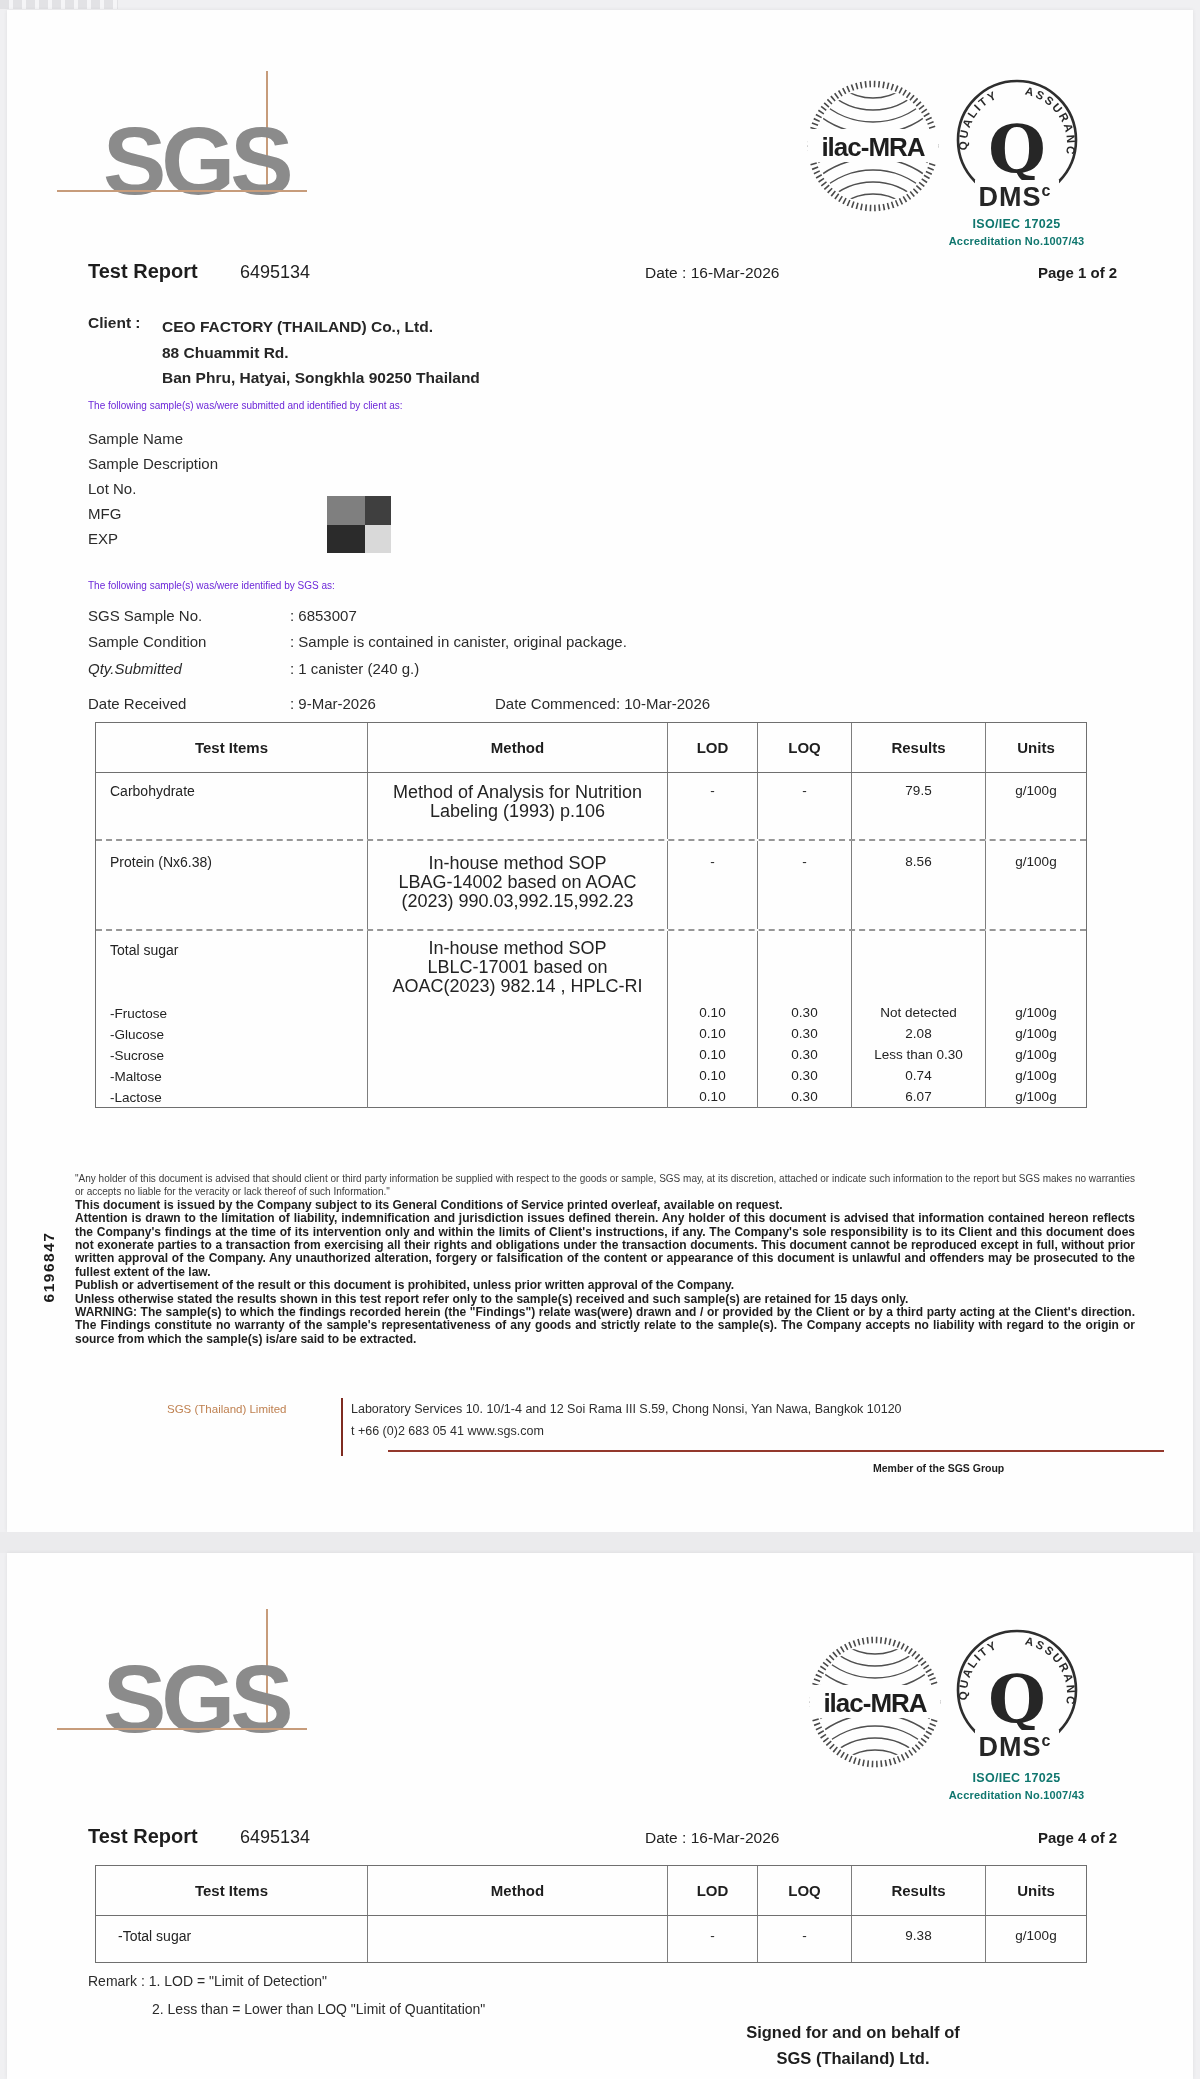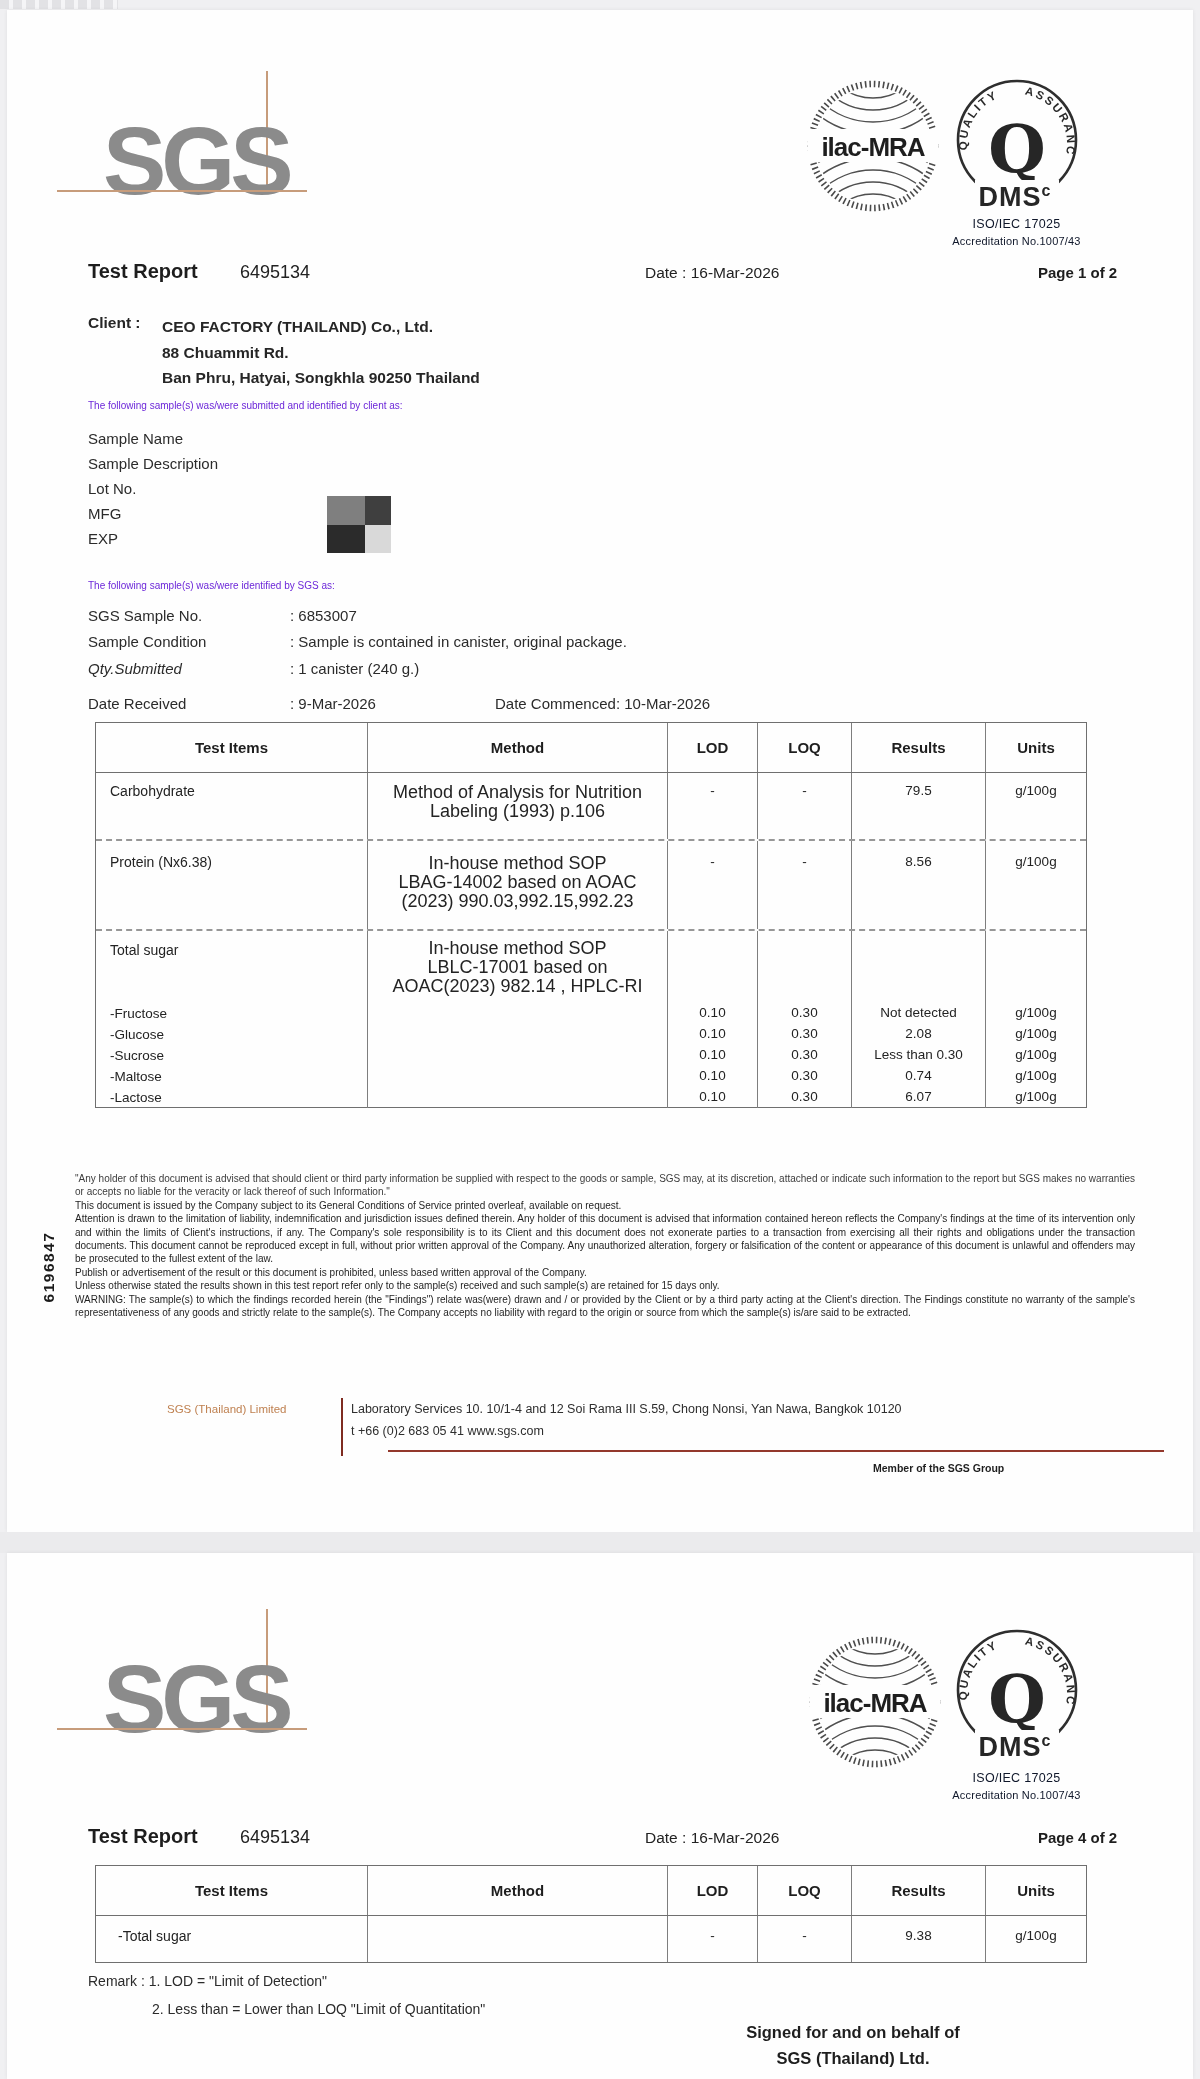--- a/index.html
+++ b/index.html
@@ -30,21 +30,21 @@
   .sgs-text{
     position:absolute; left:46px; bottom:-16px;
     font-size:95px; font-weight:bold; letter-spacing:-5px;
     color:#8b8b8b; line-height:1; font-family:"Liberation Sans", sans-serif;
     transform:scaleY(1.02);
   }
   .sgs-hline{ position:absolute; left:0; bottom:0; width:250px; height:2px; background:#c79c7b; }
   .sgs-vline{ position:absolute; left:209px; top:-9px; width:2px; height:117px; background:#c79c7b; }
 
   .seal{ position:absolute; }
-  .iso-block{ position:absolute; width:195px; text-align:center; font-weight:normal; color:#0f172a; }
+  .iso-block{ position:absolute; width:195px; text-align:center; font-weight:bold; color:#0f766e; }
   .iso1{ font-size:12.5px; letter-spacing:.3px; }
   .iso2{ font-size:11px; margin-top:4px; letter-spacing:.2px; }
 
   .rpt-title{ font-size:20px; font-weight:bold; color:#1d1d1d; }
   .rpt-number{ font-size:18px; color:#222; }
   .rpt-date{ font-size:15.5px; color:#222; }
   .rpt-page{ font-size:15px; font-weight:bold; color:#1d1d1d; }
 
   .client-label{ font-size:15.5px; font-weight:bold; }
   .client-line{ font-size:15.5px; font-weight:bold; line-height:25.5px; }
@@ -77,21 +77,21 @@
   .sub-sp-item{ height:42px; }
   .sub-sp{ height:63px; }
   .subline{ line-height:21px; font-size:13.5px; }
   .ts-head{ line-height:22px; font-size:14px; }
   .rowP2{ height:46px; }
   .rowP2 .td{ padding-top:12px; }
 
   
   .disclaimer{ position:absolute; left:68px; top:1162px; width:1060px; color:#222; }
   .disc-quote{ font-size:10px; line-height:13.4px; text-align:justify; color:#3c3c3c; }
-  .disc-bold p{ font-size:10px; line-height:13.4px; font-weight:normal; text-align:justify; color:#1f1f1f; }
+  .disc-bold p{ font-size:12px; line-height:13.4px; font-weight:bold; text-align:justify; color:#1f1f1f; }
   .vnum{
     position:absolute; left:-14px; top:1248px; width:112px; text-align:center;
     transform:rotate(-90deg); font-weight:bold; font-size:15.5px; letter-spacing:1.5px; color:#1a1a1a;
   }
 
   
   .foot-company{ position:absolute; left:160px; top:1393px; width:168px; 
                  font-size:11.5px; color:#bf8050; }
   .foot-vline{ position:absolute; left:334px; top:1388px; width:2px; height:58px; background:#7e2b20; }
   .foot-addr{ position:absolute; left:344px; top:1392px; font-size:12.5px; color:#2e2e2e; white-space:nowrap; }
@@ -289,21 +289,21 @@
     </div>
   </div>
 
   <div class="vnum">6196847</div>
 
   <div class="disclaimer">
     <p class="disc-quote">"Any holder of this document is advised that should client or third party information be supplied with respect to the goods or sample, SGS may, at its discretion, attached or indicate such information to the report but SGS makes no warranties or accepts no liable for the veracity or lack thereof of such Information."</p>
     <div class="disc-bold">
       <p>This document is issued by the Company subject to its General Conditions of Service printed overleaf, available on request.</p>
       <p>Attention is drawn to the limitation of liability, indemnification and jurisdiction issues defined therein. Any holder of this document is advised that information contained hereon reflects the Company's findings at the time of its intervention only and within the limits of Client's instructions, if any. The Company's sole responsibility is to its Client and this document does not exonerate parties to a transaction from exercising all their rights and obligations under the transaction documents. This document cannot be reproduced except in full, without prior written approval of the Company. Any unauthorized alteration, forgery or falsification of the content or appearance of this document is unlawful and offenders may be prosecuted to the fullest extent of the law.</p>
-      <p>Publish or advertisement of the result or this document is prohibited, unless based written approval of the Company.</p>
+      <p>Publish or advertisement of the result or this document is prohibited, unless prior written approval of the Company.</p>
       <p>Unless otherwise stated the results shown in this test report refer only to the sample(s) received and such sample(s) are retained for 15 days only.</p>
       <p>WARNING: The sample(s) to which the findings recorded herein (the "Findings") relate was(were) drawn and / or provided by the Client or by a third party acting at the Client's direction. The Findings constitute no warranty of the sample's representativeness of any goods and strictly relate to the sample(s). The Company accepts no liability with regard to the origin or source from which the sample(s) is/are said to be extracted.</p>
     </div>
   </div>
 
   <div class="foot-company">SGS (Thailand) Limited</div>
   <div class="foot-vline"></div>
   <div class="foot-addr">Laboratory Services 10. 10/1-4 and 12 Soi Rama III S.59, Chong Nonsi, Yan Nawa,  Bangkok 10120</div>
   <div class="foot-phone">t +66 (0)2 683 05 41 www.sgs.com</div>
   <div class="foot-hline"></div>

